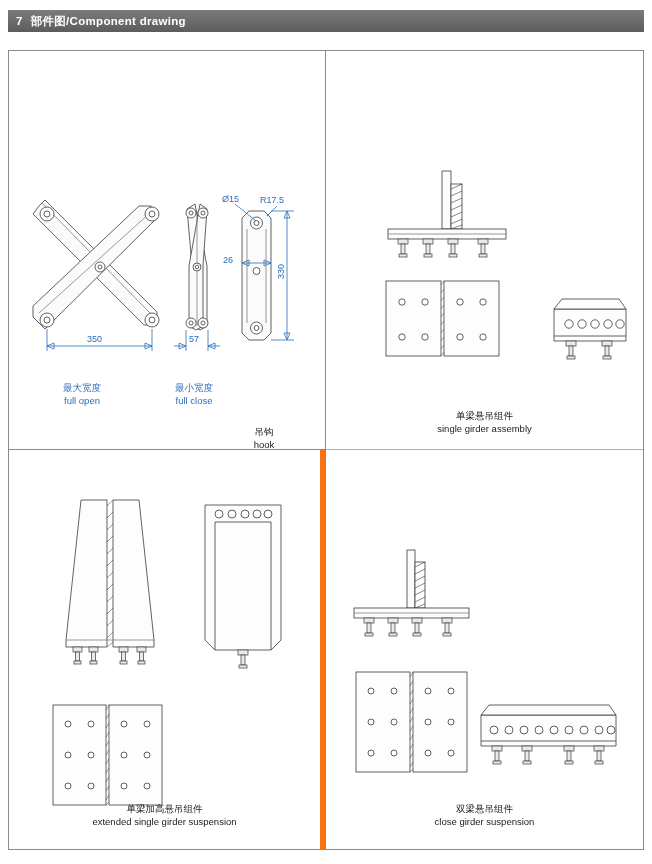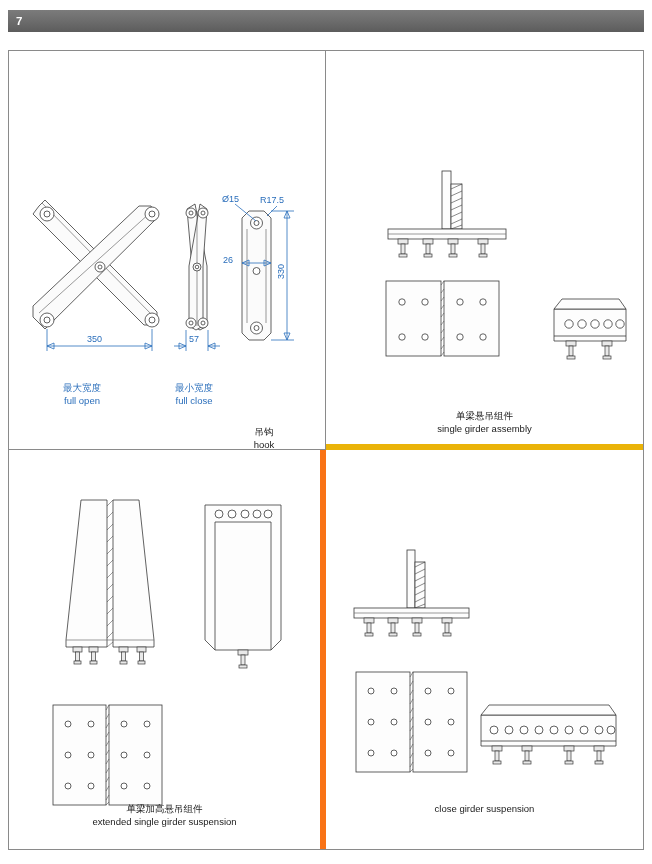--- a/index.html
+++ b/index.html
@@ -57,21 +57,21 @@
     display: grid;
     grid-template-columns: 1fr 1fr;
     grid-template-rows: 1fr 1fr;
   }
   .cell {
     position: relative;
     box-sizing: border-box;
     overflow: hidden;
   }
   .cell.r1c1 { border-right: 1px solid #8a8a8a; border-bottom: 1px solid #8a8a8a; }
-  .cell.r1c2 { border-bottom: 6px solid #eab308; }
+  .cell.r1c2 { border-bottom: 1px solid #eab308; }
   .cell.r2c1 { border-right: 6px solid #f97316; }
   .caption {
     position: absolute;
     width: 100%;
     text-align: center;
     font-size: 9.5px;
     color: #1a1a1a;
     line-height: 13px;
   }
   .caption .cn { display: block; }
@@ -90,20 +90,21 @@
   .hole { fill: #ffffff; stroke: #3a3a3a; stroke-width: 0.8; }
   .bolt { fill: #e9e9e9; stroke: #3a3a3a; stroke-width: 0.7; }
 </style>
 </head>
 <body>
 
 <div class="page">
 
   <div class="header">
     <span class="num">7</span>
+    <span class="title">部件图/Component  drawing</span>
   </div>
 
   <div class="grid">
 
     <div class="cell r1c1">
       <svg width="317" height="399" viewBox="0 0 317 399">
 
         <g>
 
           <g>
@@ -519,18 +520,19 @@
           </g>
           <g>
             <rect class="bolt" x="268" y="296" width="10" height="5"></rect>
             <rect class="bolt" x="271" y="301" width="4" height="10"></rect>
             <rect class="bolt" x="269" y="311" width="8" height="3"></rect>
           </g>
         </g>
       </svg>
 
       <div class="caption" style="top:352px;">
+        <span class="cn">双梁悬吊组件</span>
         <span class="en">close girder suspension</span>
       </div>
     </div>
 
   </div>
 </div>
 
 </body></html>

